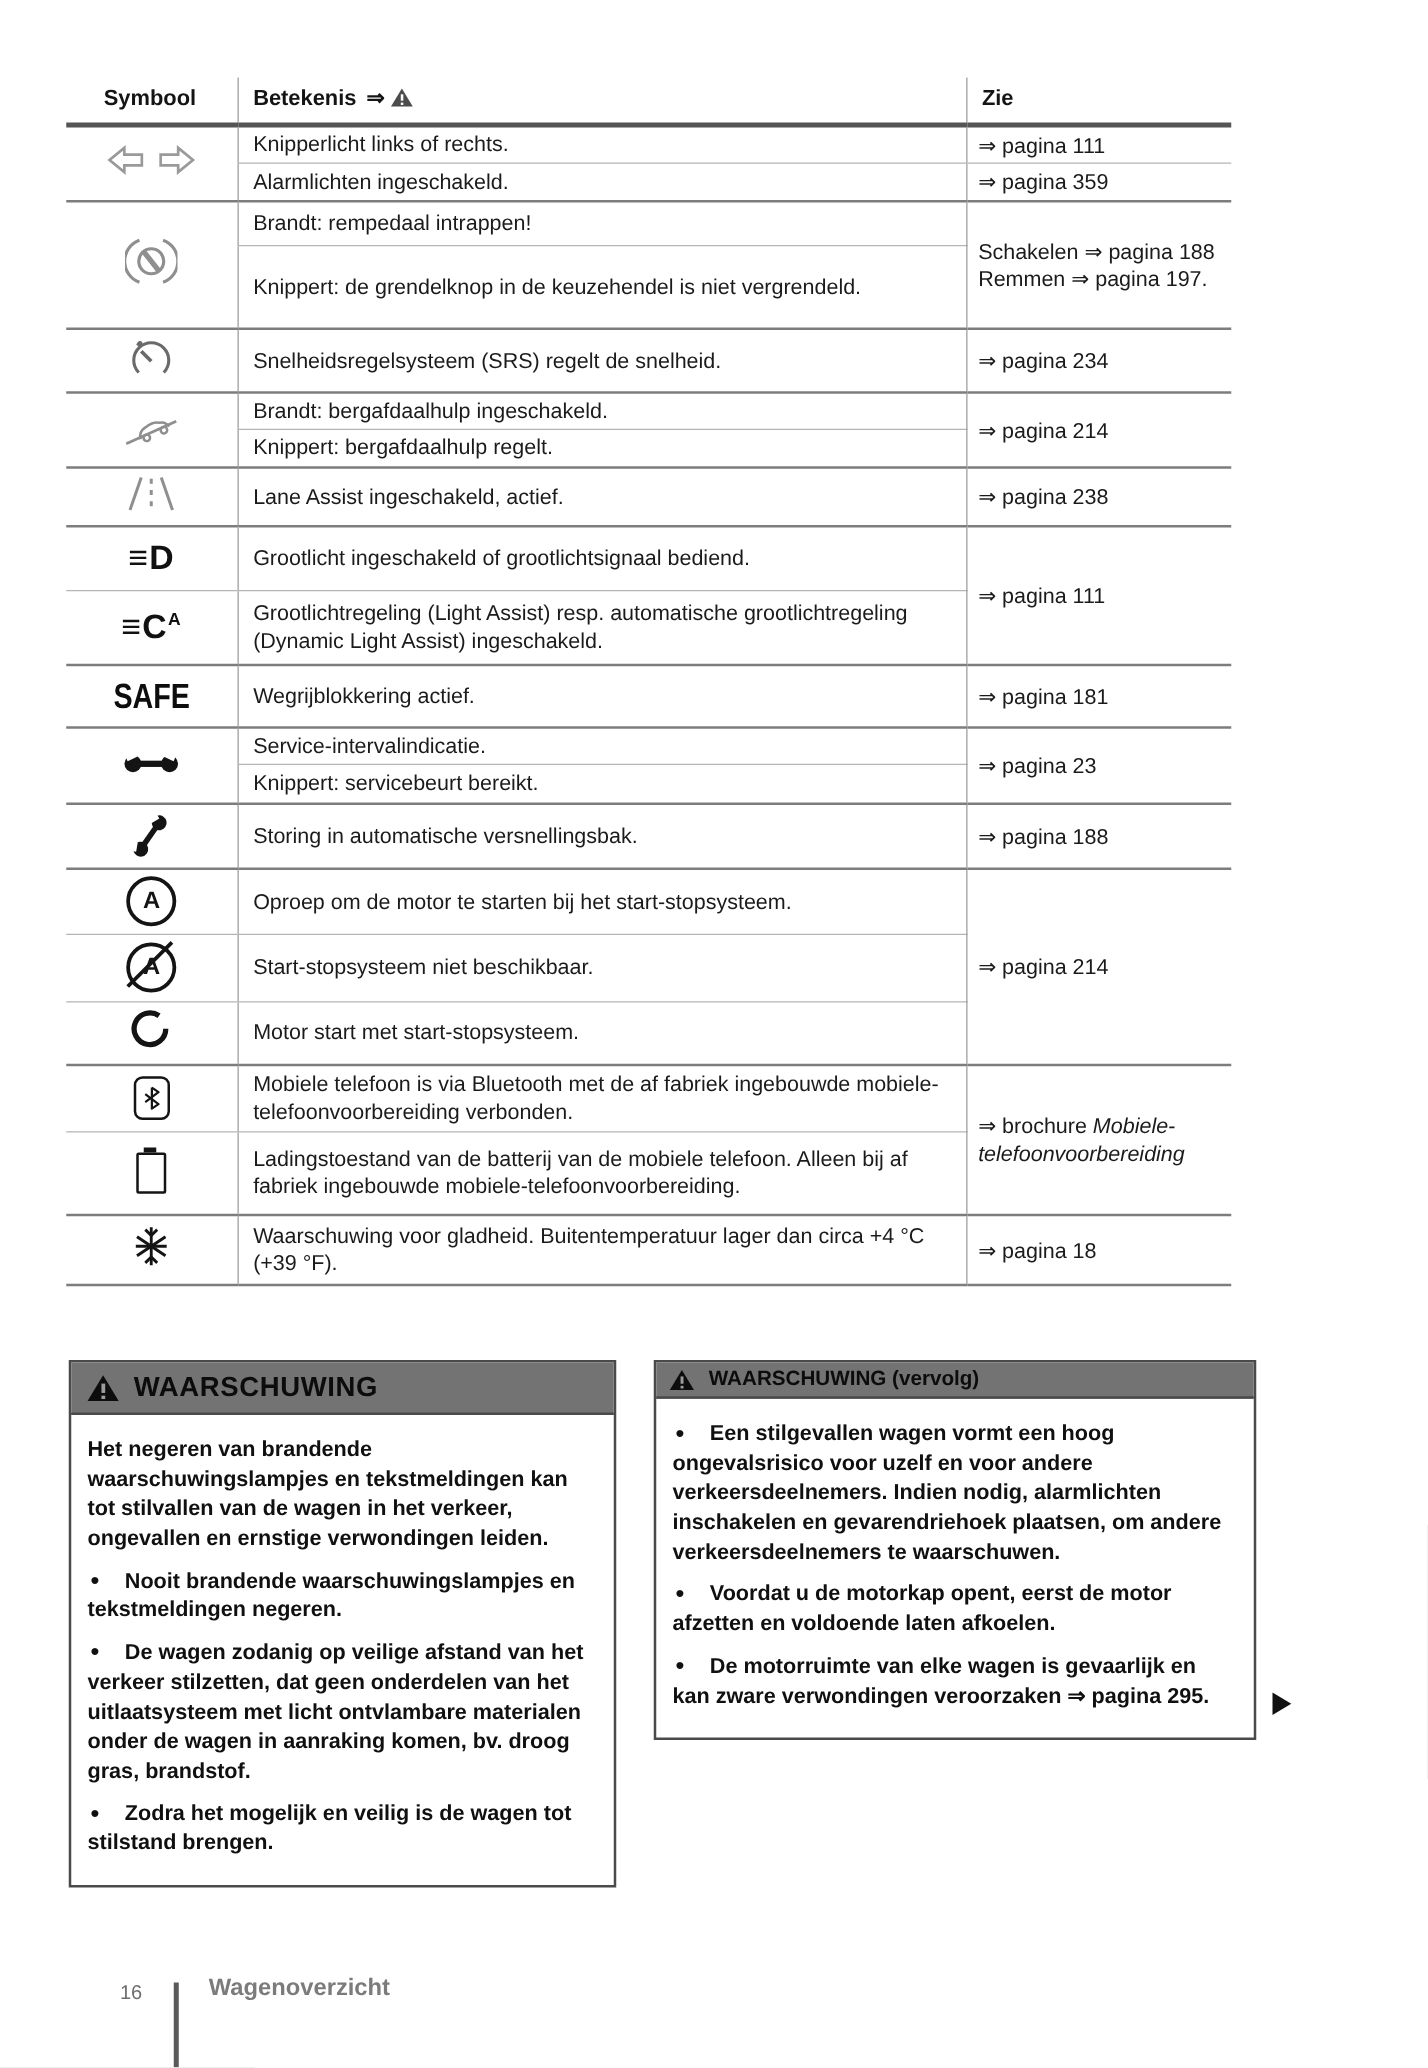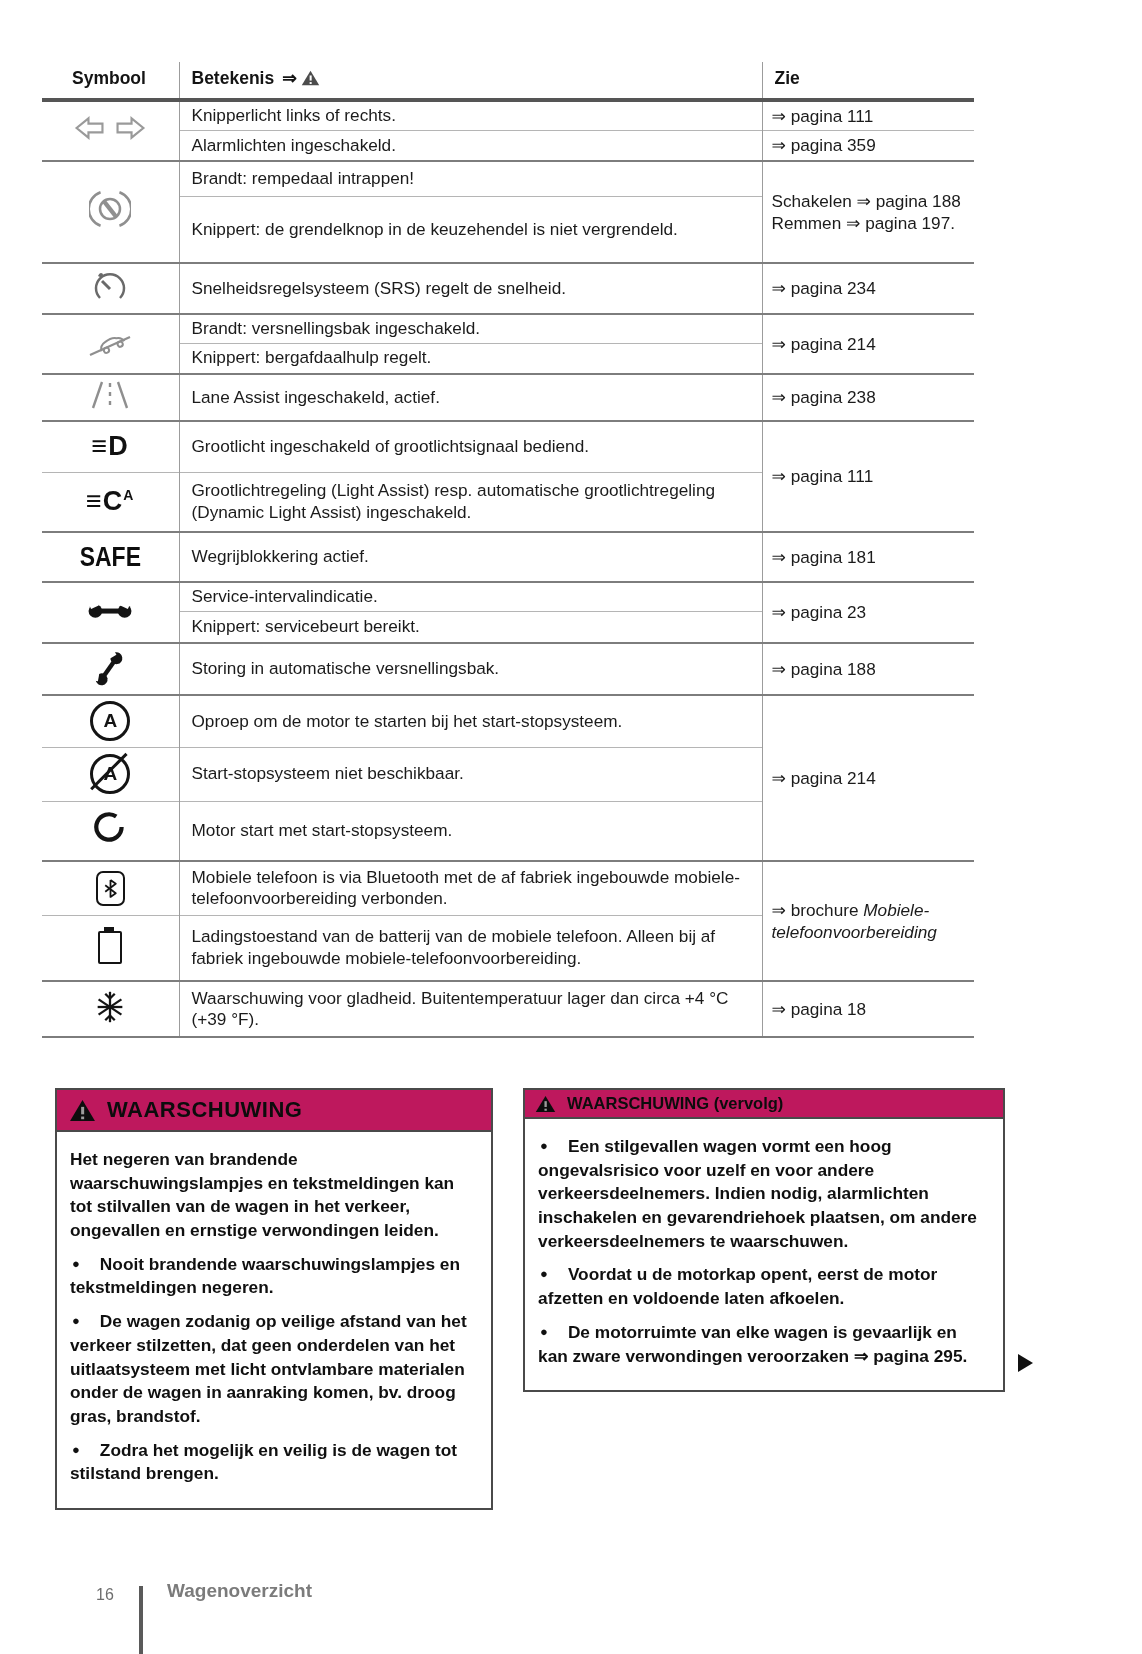--- a/index.html
+++ b/index.html
@@ -1,21 +1,21 @@
 <!DOCTYPE html>
 <html lang="nl"><head>
 <meta charset="utf-8">
 <style>
   html,body{margin:0;padding:0;background:#e8e8e8;}
   .page{position:relative;width:1142px;height:1654px;background:#ffffff;margin:0 auto;
         font-family:"Liberation Sans",sans-serif;color:#1b1b1b;overflow:hidden;}
 
   
   table.symtab{border-collapse:collapse;table-layout:fixed;width:932px;
-               position:absolute;left:42px;top:62px;}
+               position:absolute;left:53px;top:62px;}
   .symtab th{font-size:17.5px;font-weight:bold;text-align:left;color:#141414;
              padding:6px 10px 9px 12px;border-bottom:4px solid #555555;vertical-align:bottom;}
   .symtab th.c1{padding-left:30px;}
   .symtab th.c2,.symtab td.vline{border-left:1px solid #9c9c9c;}
   .symtab td{font-size:17.2px;vertical-align:middle;padding:3px 10px;color:#1b1b1b;}
   .symtab td.sym{text-align:center;padding:3px 4px;}
   .symtab td.meaning{line-height:1.26;padding-left:12px;padding-right:14px;}
   .symtab td.see{line-height:1.3;padding-left:9px;padding-right:4px;overflow-wrap:break-word;}
   tr.g td{border-top:2px solid #7d7d7d;}
   td.lt{border-top:1px solid #b5b5b5;}
@@ -39,21 +39,21 @@
            border-radius:2px;margin-top:5px;}
   .battery .cap{position:absolute;top:-6px;left:4px;width:10px;height:4px;background:#141414;}
   .battery .bar{width:13px;height:3.4px;background:#141414;margin:2.4px auto 0;}
   .wrench-diag{display:inline-block;transform:rotate(-55deg) scale(.88);}
 
   
   .warnrow{position:absolute;left:55px;top:1088px;width:950px;display:flex;gap:30px;align-items:flex-start;}
   .warnbox{border:2px solid #4a4a4a;background:#fff;box-sizing:border-box;position:relative;}
   .warnbox.left{width:458px;}
   .warnbox.right{width:504px;}
-  .warnhead{background:#be185d;display:flex;align-items:center;gap:11px;
+  .warnhead{background:#737373;display:flex;align-items:center;gap:11px;
             border-bottom:2px solid #4a4a4a;color:#0c0c0c;}
   .warnbox.left .warnhead{padding:7px 12px;}
   .warnbox.right .warnhead{padding:4px 10px;}
   .warnbox.left .warntitle{font-size:22px;font-weight:bold;letter-spacing:.5px;}
   .warnbox.right .warntitle{font-size:16.5px;font-weight:bold;}
   .warnbody{padding:6px 13px 12px;font-weight:bold;font-size:17.3px;line-height:1.37;color:#101010;}
   .warnbody p{margin:10px 0;}
   .bmark{font-size:13px;margin-right:20px;margin-left:2px;position:relative;top:-2px;}
   .cont-arrow{position:absolute;right:-30px;bottom:18px;width:0;height:0;
               border-left:15px solid #111;border-top:9px solid transparent;border-bottom:9px solid transparent;}
@@ -138,21 +138,21 @@
       <td class="sym" rowspan="2">
         <svg width="46" height="36" viewBox="0 0 46 36">
               <line x1="3" y1="32" x2="43" y2="14" stroke="#8f8f8f" stroke-width="2.2"></line>
               <g transform="rotate(-24 23 18)" fill="none" stroke="#8f8f8f" stroke-width="2">
                 <path d="M11 24 q1 -6 7 -7 q8 -2 12 1 q5 1 6 6"></path>
                 <circle cx="16" cy="25" r="2.6"></circle>
                 <circle cx="31" cy="25" r="2.6"></circle>
               </g>
             </svg>
       </td>
-      <td class="meaning vline">Brandt: versnellingsbak ingeschakeld.</td>
+      <td class="meaning vline">Brandt: bergafdaalhulp ingeschakeld.</td>
       <td class="see vline" rowspan="2">⇒ pagina 214</td>
     </tr>
     <tr style="height:31px">
       <td class="meaning vline lt">Knippert: bergafdaalhulp regelt.</td>
     </tr>
 
     <tr class="g" style="height:41px">
       <td class="sym">
         <svg width="42" height="34" viewBox="0 0 42 34">
               <g stroke="#8f8f8f" stroke-width="2.4">
@@ -221,21 +221,21 @@
       <td class="sym"><span class="circleA">A</span></td>
       <td class="meaning vline">Oproep om de motor te starten bij het start-stopsysteem.</td>
       <td class="see vline" rowspan="3">⇒ pagina 214</td>
     </tr>
     <tr style="height:54px">
       <td class="sym lt">
         <span class="crossedA"><span class="circleA">A</span><span class="slash"></span></span>
       </td>
       <td class="meaning vline lt">Start-stopsysteem niet beschikbaar.</td>
     </tr>
-    <tr style="height:60px">
+    <tr style="height:50px">
       <td class="sym lt">
         <svg width="38" height="38" viewBox="0 0 34 36">
               <path d="M22.9 7.2 A12 12 0 1 0 28 17" fill="none" stroke="#141414" stroke-width="4"></path>
             </svg>
       </td>
       <td class="meaning vline lt">Motor start met start-stopsysteem.</td>
     </tr>
 
     <tr class="g" style="height:54px">
       <td class="sym">

